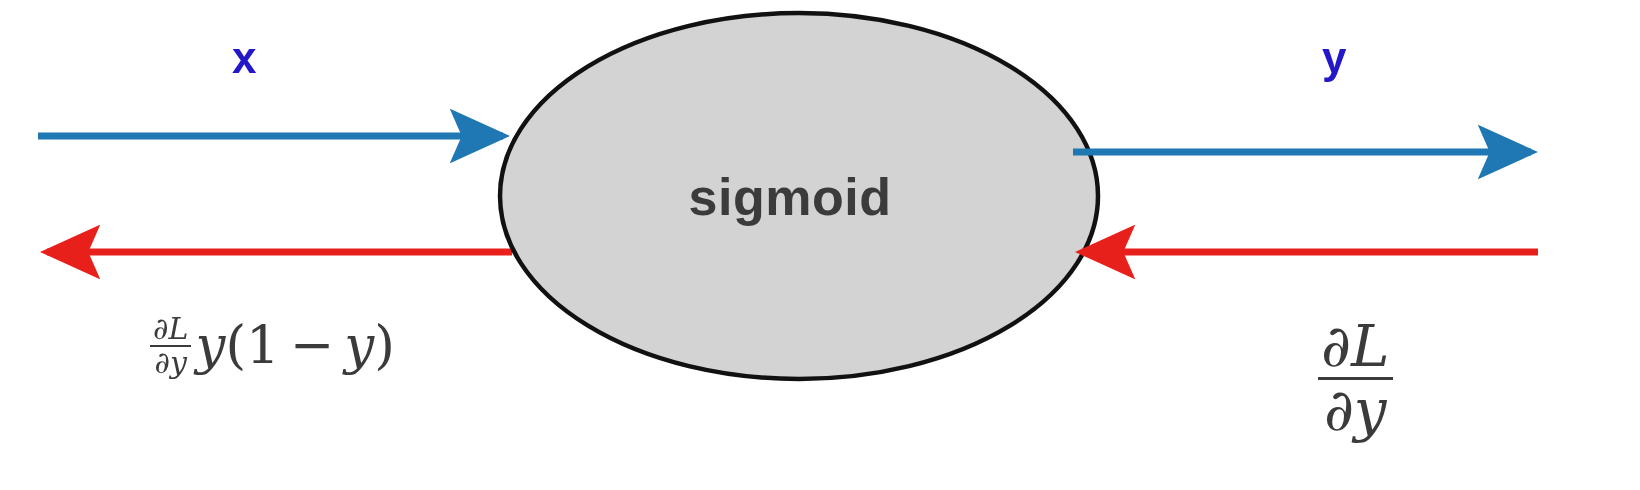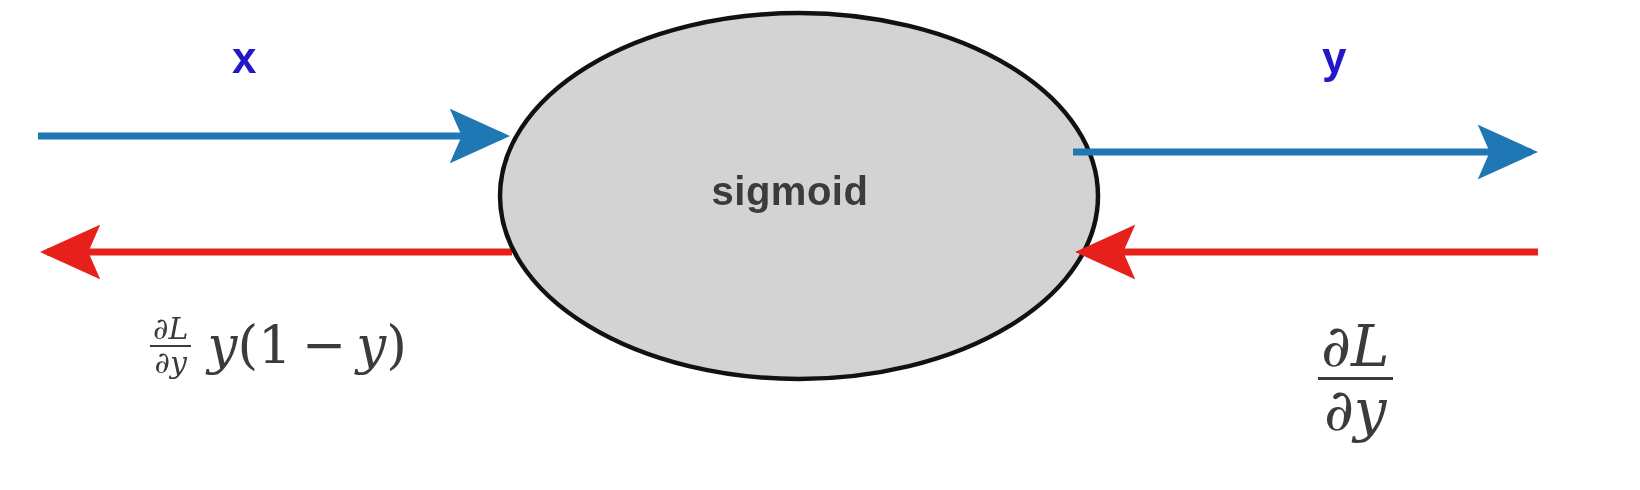--- a/index.html
+++ b/index.html
@@ -34,21 +34,21 @@
     line-height: 1;
     white-space: nowrap;
   }
   #label-x { left: 232px; top: 36px; }
   #label-y { left: 1322px; top: 36px; }
 
   .node-label {
     position: absolute;
     font-family: "Liberation Sans", sans-serif;
     font-weight: bold;
-    font-size: 40px;
+    font-size: 52px;
     color: #3b3b3b;
     line-height: 1;
     white-space: nowrap;
     letter-spacing: 0.5px;
   }
   #label-sigmoid {
     left: 0;
     top: 171px;
     width: 1580px;
     text-align: center;
@@ -84,21 +84,21 @@
     top: 312px;
     font-size: 53px;
   }
   #formula-left .frac {
     font-size: 30px;
     position: relative;
     top: 1px;
   }
   #formula-left .tail {
     display: inline-block;
-    margin-left: 16px;
+    margin-left: 4px;
     vertical-align: middle;
   }
 
   
   #formula-right {
     left: 1318px;
     top: 316px;
     font-size: 58px;
   }
   #formula-right .frac { font-size: 58px; }

